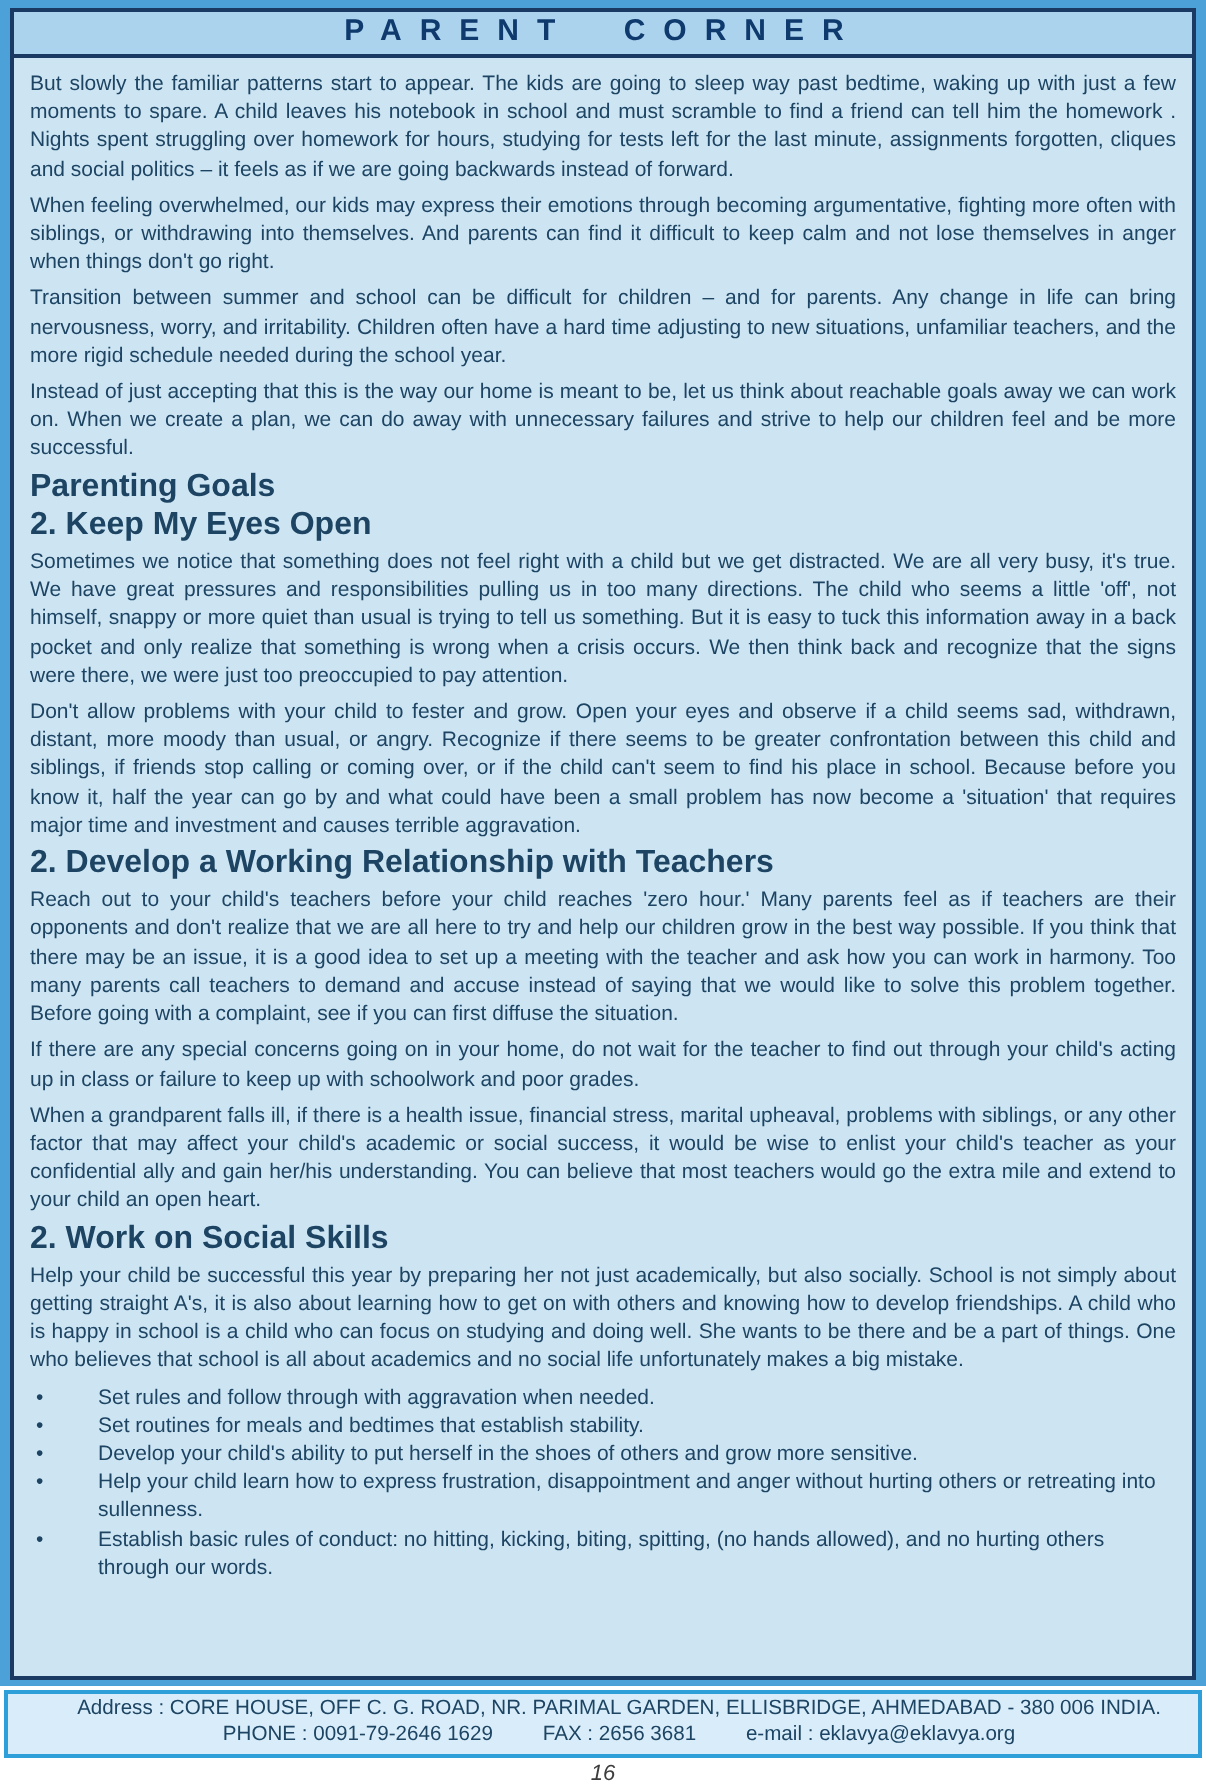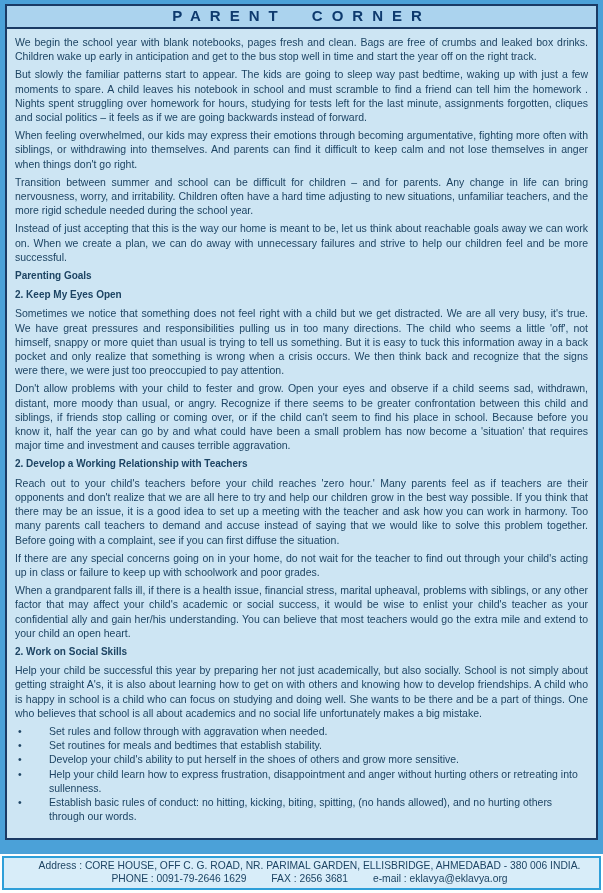--- a/index.html
+++ b/index.html
@@ -10,21 +10,21 @@
     background: #ffffff;
     font-family: "Liberation Sans", sans-serif;
     color: #1d4463;
     overflow: hidden;
   }
   .page { width: 603px; height: 893px; position: relative; }
 
   
   .main-frame {
     background: #4ba1d8;
-    padding: 4px 5px 14px 5px;
+    padding: 4px 5px 3px 5px;
   }
   .main-box {
     border: 2px solid #1a3a64;
     background: #cde5f3;
     height: 836px;
     overflow: hidden;
   }
 
   
   .header-band {
@@ -47,21 +47,21 @@
     font-size: 10.5px;
     line-height: 14.2px;
   }
   .content p.para {
     margin: 4px 0;
     text-align: justify;
   }
   .content .heading {
     margin: 5px 0 4px 0;
     font-weight: bold;
-    font-size: 10px;
+    font-size: 16px;
   }
   .bullet-list { margin: 4px 0; }
   .bullet-row { display: flex; }
   .bullet-dot {
     width: 34px;
     flex: 0 0 34px;
     padding-left: 3px;
   }
   .bullet-text { flex: 1; text-align: left; padding-right: 2px; }
 
@@ -72,41 +72,40 @@
     background: #d8edf9;
     text-align: center;
     font-size: 10.3px;
     line-height: 12.6px;
     padding: 2px 4px 3px 20px;
     color: #1d4463;
   }
   .address-line2 span { margin: 0 11px; }
 
   .page-number {
-    text-align: right;
+    text-align: center;
     font-size: 11px;
     color: #3d3d3d;
     padding-top: 2px;
     font-style: italic;
   }
 </style>
 </head>
 <body>
 
 <div class="page">
 
   <div class="main-frame">
     <div class="main-box">
 
       <div class="header-band">
         <span class="title">PARENT CORNER</span>
       </div>
 
       <div class="content">
-        <p class="para">We begin the school year with blank notebooks, pages fresh and clean. Bags are free of crumbs and leaked box drinks. Children wake up early in anticipation and get to the bus stop well in time and start the year off on the right track.</p>
         <p class="para">But slowly the familiar patterns start to appear. The kids are going to sleep way past bedtime, waking up with just a few moments to spare. A child leaves his notebook in school and must scramble to find a friend can tell him the homework . Nights spent struggling over homework for hours, studying for tests left for the last minute, assignments forgotten, cliques and social politics – it feels as if we are going backwards instead of forward.</p>
         <p class="para">When feeling overwhelmed, our kids may express their emotions through becoming argumentative, fighting more often with siblings, or withdrawing into themselves. And parents can find it difficult to keep calm and not lose themselves in anger when things don't go right.</p>
         <p class="para">Transition between summer and school can be difficult for children – and for parents. Any change in life can bring nervousness, worry, and irritability. Children often have a hard time adjusting to new situations, unfamiliar teachers, and the more rigid schedule needed during the school year.</p>
         <p class="para">Instead of just accepting that this is the way our home is meant to be, let us think about reachable goals away we can work on. When we create a plan, we can do away with unnecessary failures and strive to help our children feel and be more successful.</p>
 
         <div class="heading">Parenting Goals</div>
         <div class="heading">2. Keep My Eyes Open</div>
 
         <p class="para">Sometimes we notice that something does not feel right with a child but we get distracted. We are all very busy, it's true. We have great pressures and responsibilities pulling us in too many directions. The child who seems a little 'off', not himself, snappy or more quiet than usual is trying to tell us something. But it is easy to tuck this information away in a back pocket and only realize that something is wrong when a crisis occurs. We then think back and recognize that the signs were there, we were just too preoccupied to pay attention.</p>
         <p class="para">Don't allow problems with your child to fester and grow. Open your eyes and observe if a child seems sad, withdrawn, distant, more moody than usual, or angry. Recognize if there seems to be greater confrontation between this child and siblings, if friends stop calling or coming over, or if the child can't seem to find his place in school. Because before you know it, half the year can go by and what could have been a small problem has now become a 'situation' that requires major time and investment and causes terrible aggravation.</p>

